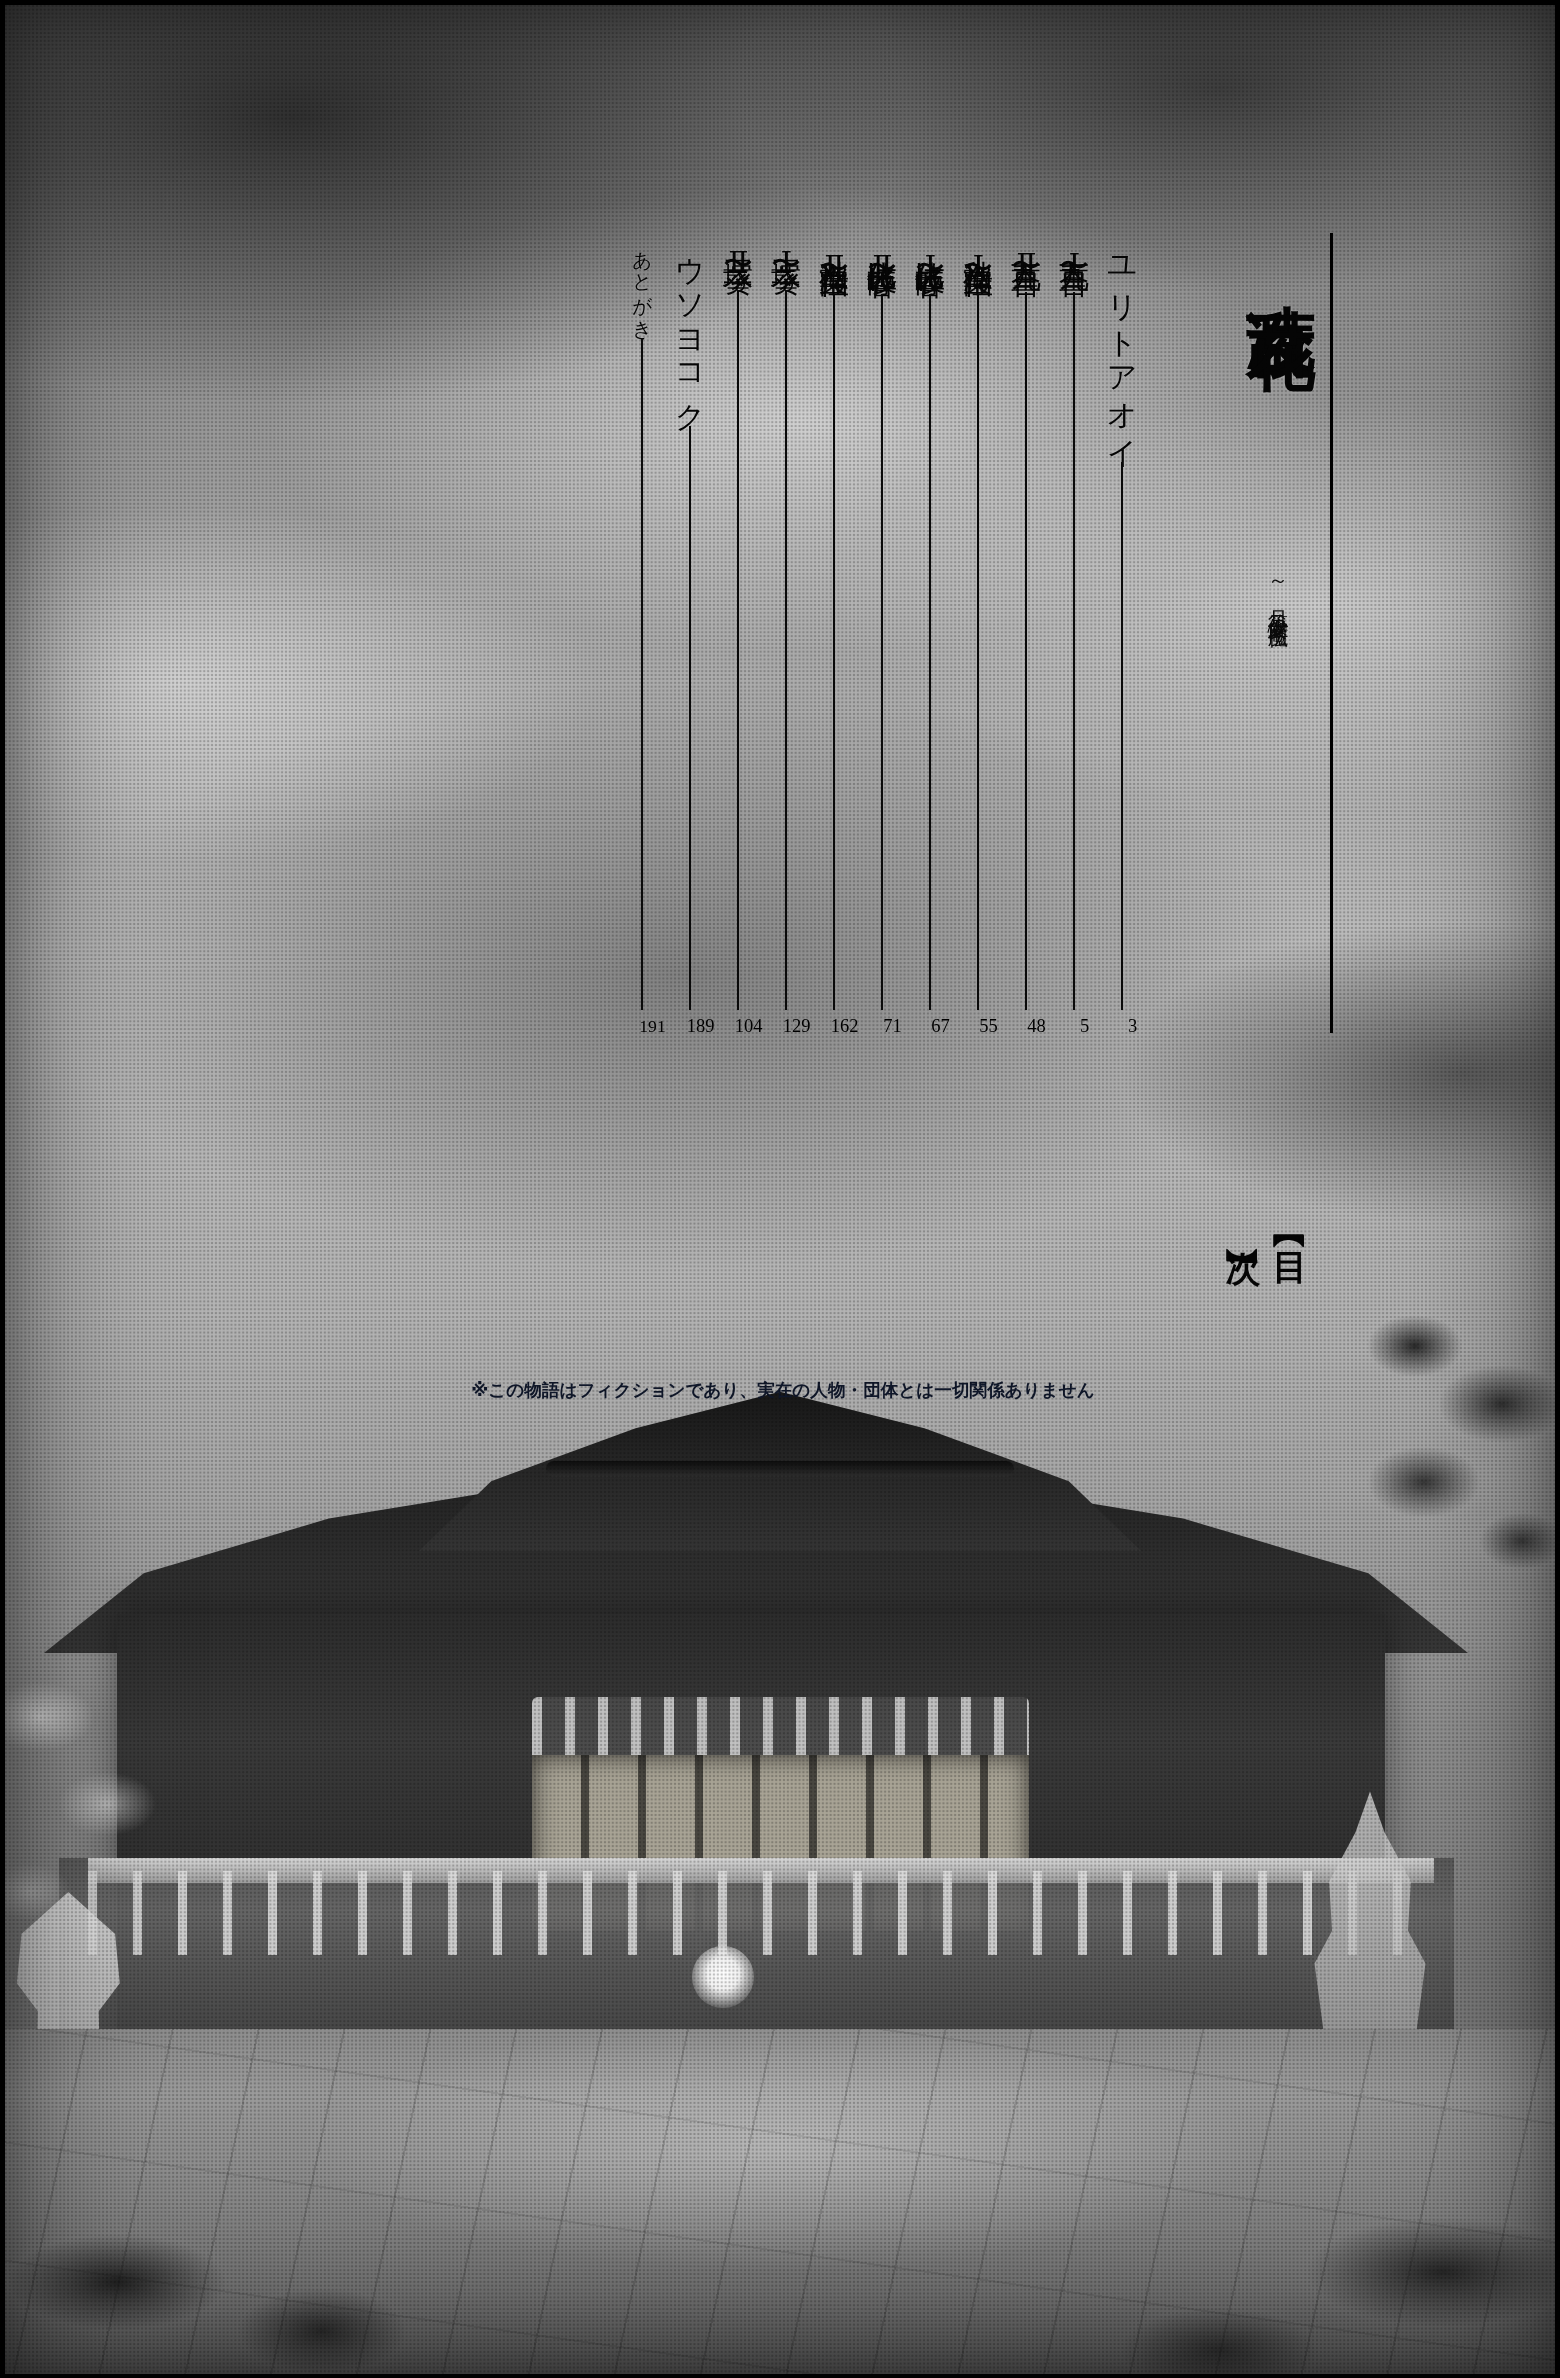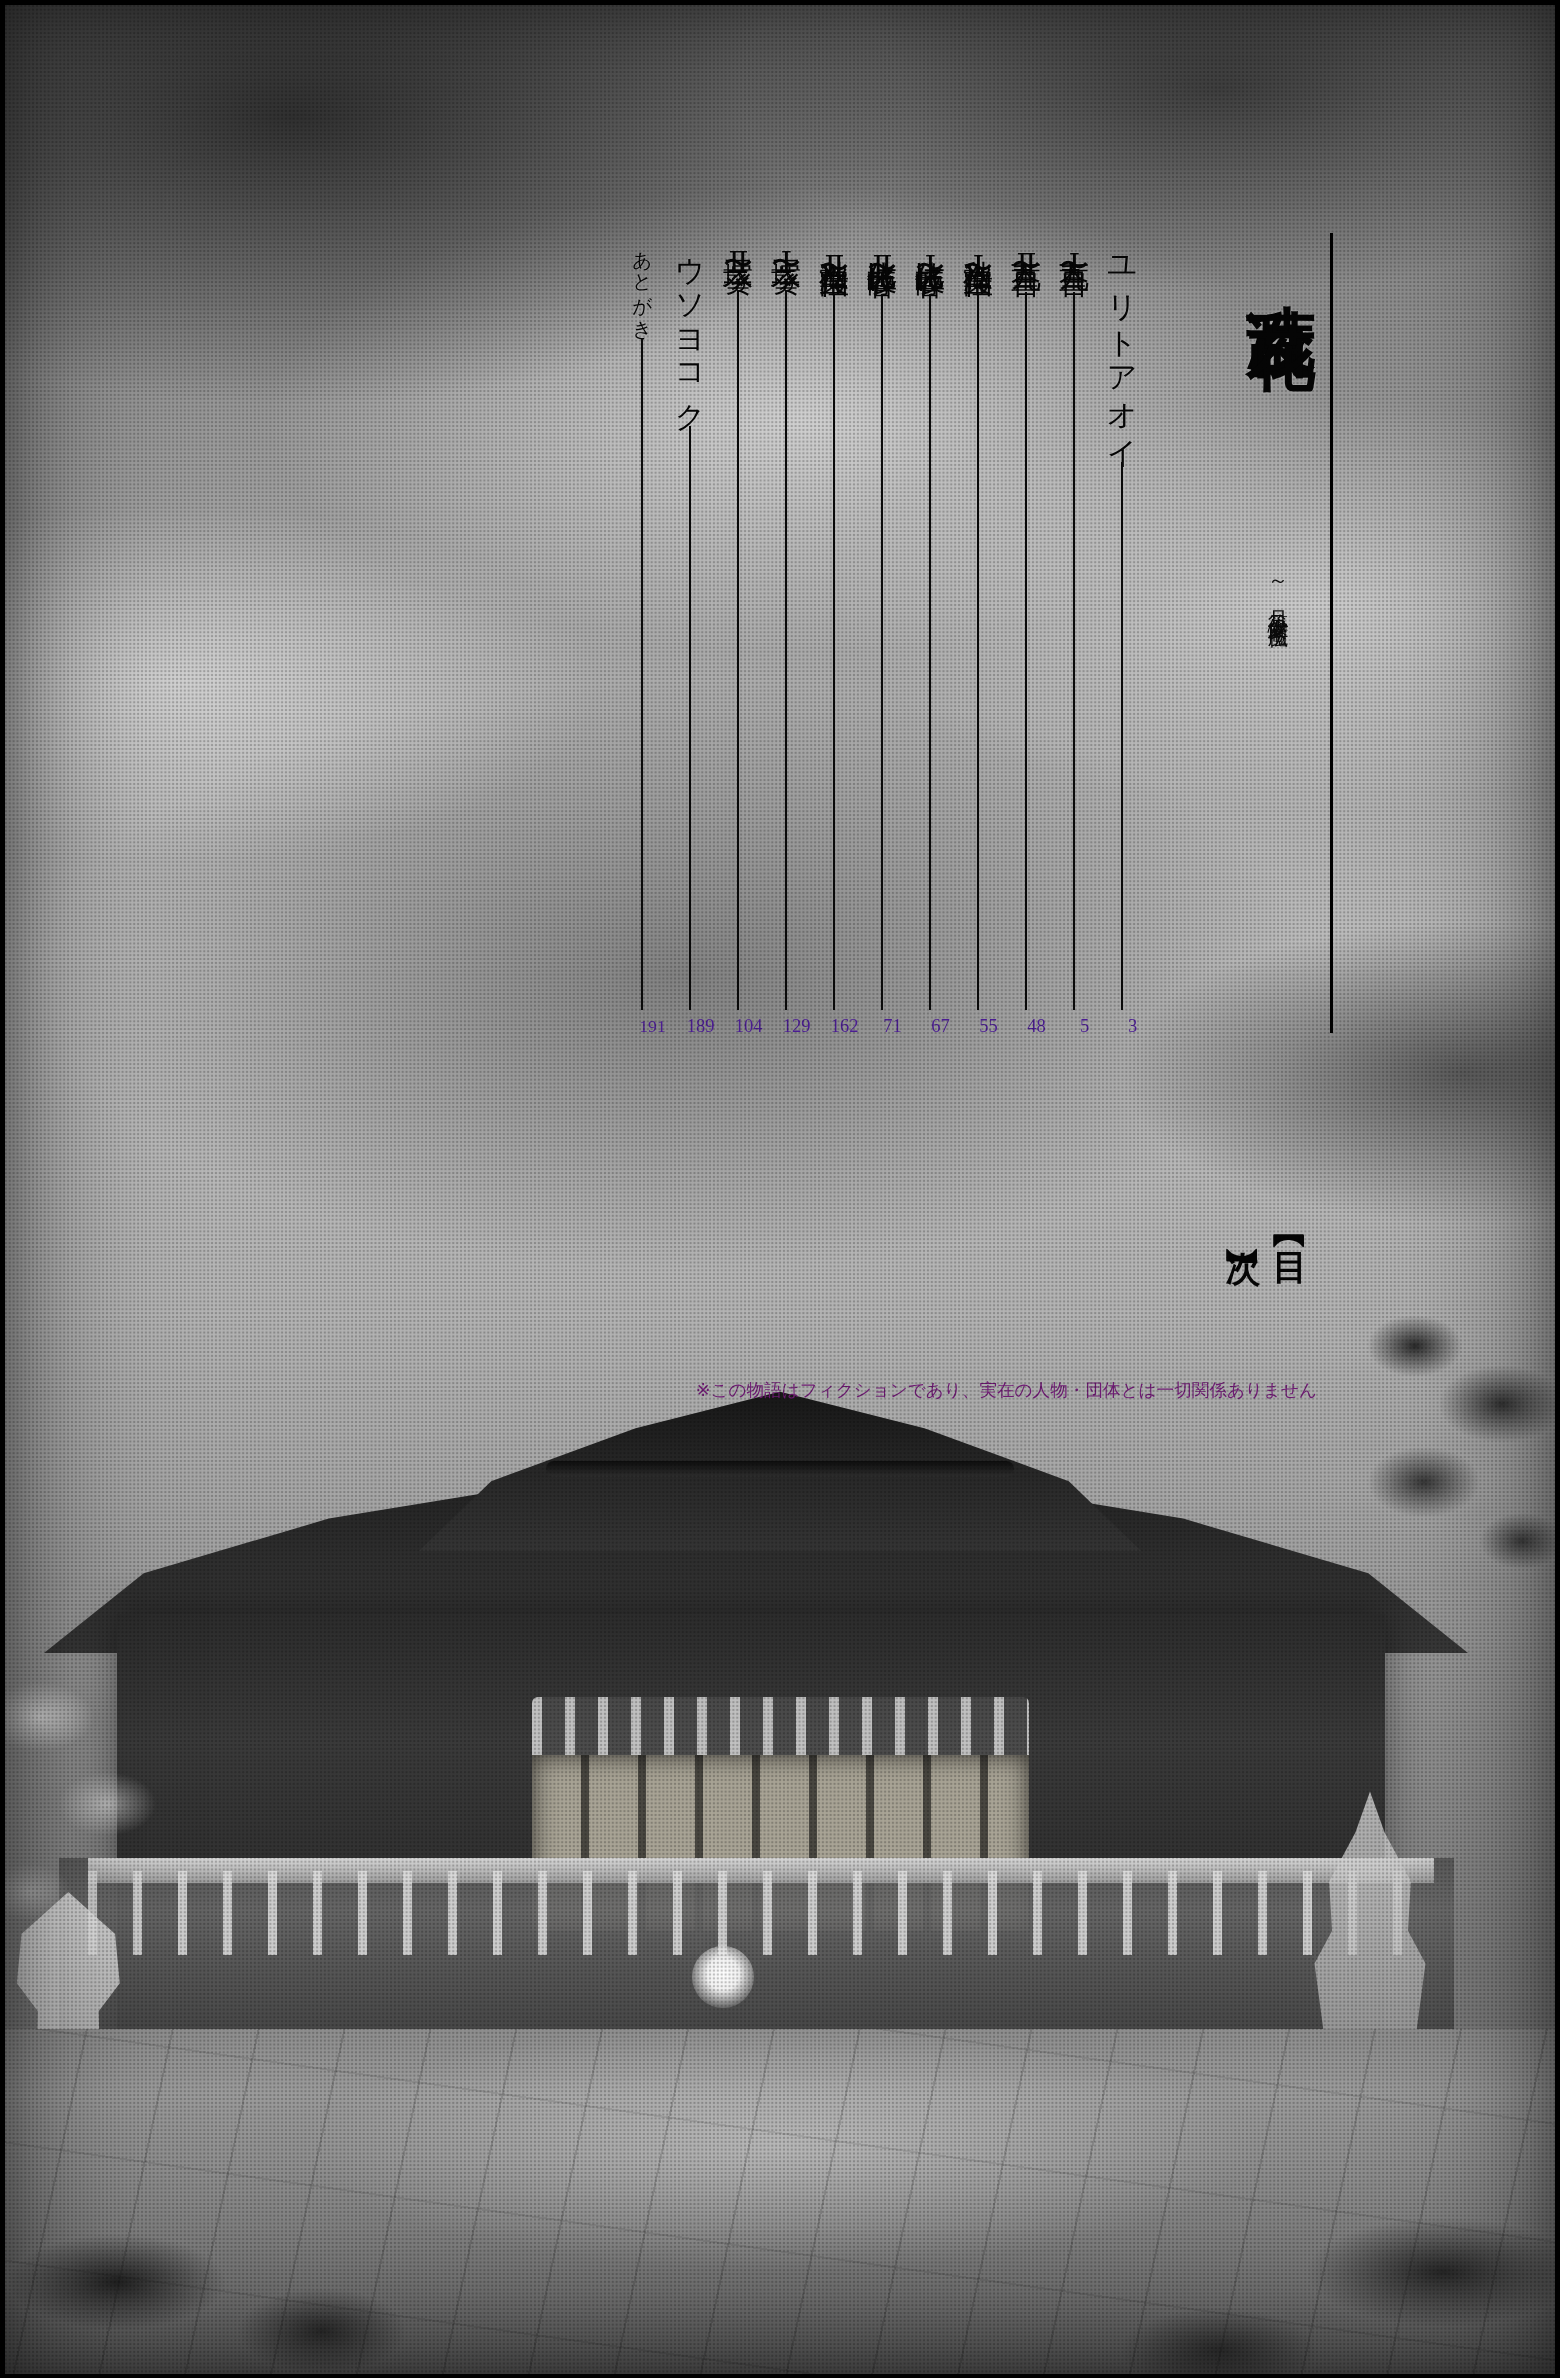--- a/index.html
+++ b/index.html
@@ -193,33 +193,34 @@
     font-family:"DejaVu Serif", serif;
     font-size:30px;letter-spacing:2px;color:#060606;
     white-space:nowrap;line-height:1;
     text-shadow:0 0 2px rgba(255,255,255,.3);
   }
   .entry .leader{
     flex:1 1 auto;width:2px;background:#0a0a0a;margin-top:7.8px;margin-bottom:5.9px;
   }
   .entry .page{
     font-family:"Liberation Serif", serif;
-    font-size:18.5px;color:#4c1d95;letter-spacing:0px;
+    font-size:18.5px;color:#000000;letter-spacing:0px;
     writing-mode:horizontal-tb;
     margin-left:21px;
   }
   .entry.small .label{font-size:19.5px;letter-spacing:1px;}
   .entry.small .page{font-size:17.6px;}
 
   .disclaimer{
     position:absolute;left:0;top:1129px;width:1068px;
-    text-align:right;
+    text-align:center;
     font-family:"DejaVu Sans", sans-serif;
-    font-size:17.6px;color:#701a75;letter-spacing:0px;
+    font-size:17.6px;color:#0f172a;letter-spacing:0px;
     white-space:nowrap;
+    font-weight:bold;
   }
 </style>
 </head>
 <body>
 
 <div id="page">
 
   <div class="bg-sky"></div>
   <div class="tree-right"></div>
   <div class="roof-main"></div>

